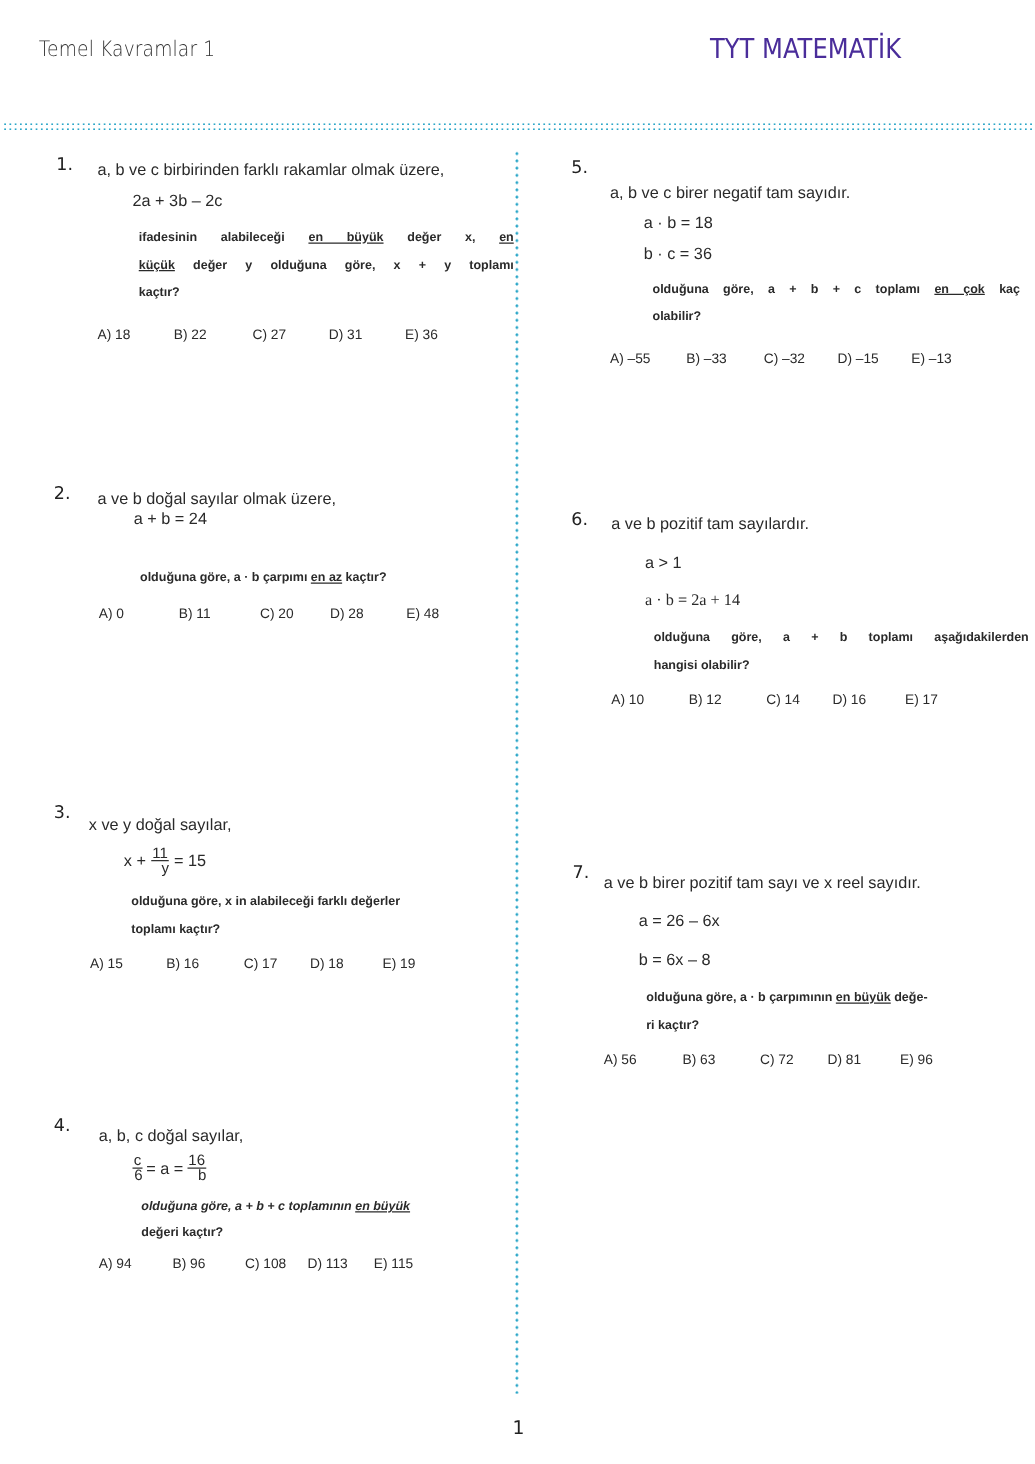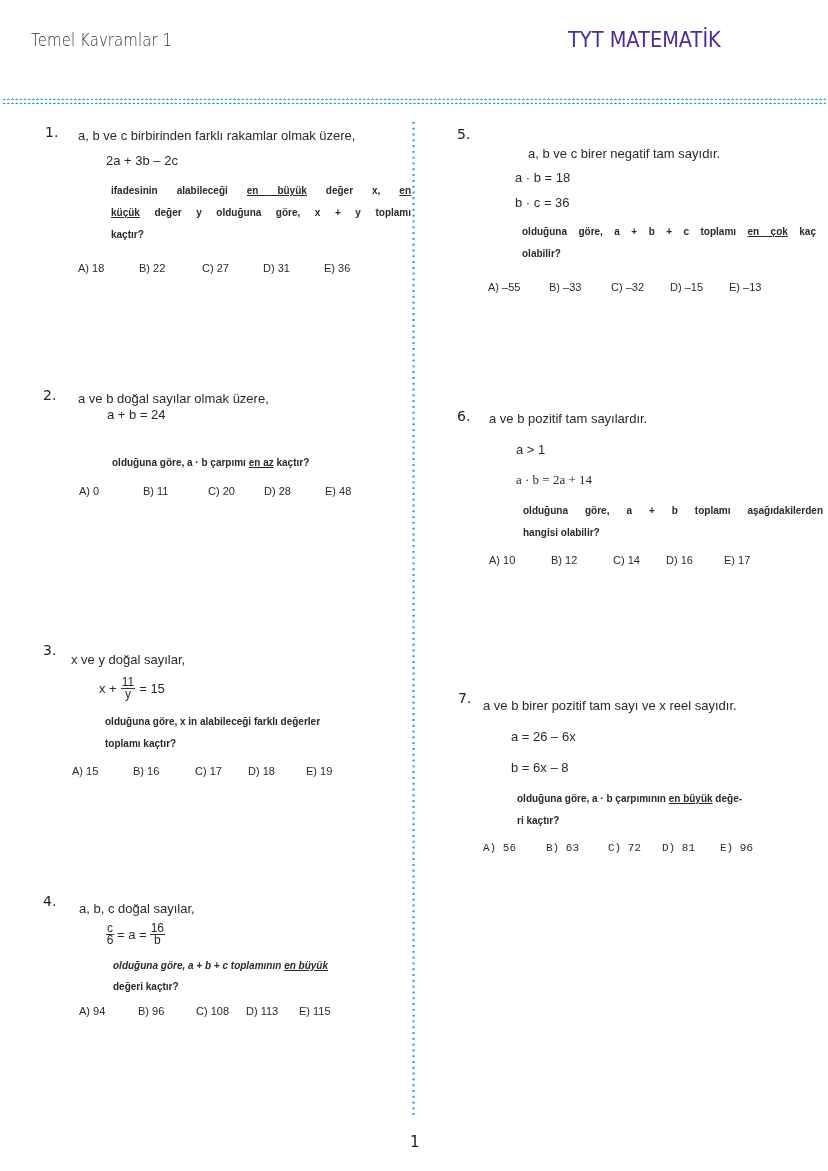--- a/index.html
+++ b/index.html
@@ -15,21 +15,21 @@
   .vdots { position: absolute; left: 412px; top: 120px; width: 3px; height: 995px;
            background-image: radial-gradient(circle, #2aa6c8 1px, transparent 1.3px);
            background-size: 3px 5.8px; background-repeat: repeat-y; }
   .qnum { position: absolute; font-size: 14px; font-family: "DejaVu Sans", sans-serif; color:#222; }
   .stem { position: absolute; white-space: nowrap; font-size: 13px; }
   .eq { position: absolute; white-space: nowrap; font-size: 13px; }
   .bold { position: absolute; font-weight: bold; font-size: 10px; line-height: 22px; margin-left: 33px; }
   .u { text-decoration: underline; }
   .opts { position: absolute; display: flex; white-space: nowrap; font-size: 11px; }
   .opt { display: inline-block; }
-  .frac { display: inline-flex; flex-direction: column; align-items: center; vertical-align: middle;
+  .frac { display: inline-flex; flex-direction: column; align-items: flex-end; vertical-align: middle;
           font-size: 12px; line-height: 11px; }
   .frac .num { border-bottom: 1px solid #333; padding: 0 1px; }
   .pagenum { position: absolute; left: 410px; top: 1133px; font-size: 15px; font-family: "DejaVu Sans", sans-serif; color:#222; }
 </style>
 </head>
 <body>
 
 <div class="hdr-left">Temel Kavramlar 1</div>
 <div class="hdr-right">TYT MATEMATİK</div>
 <div class="dotline" style="top:98px;"></div>
@@ -108,21 +108,21 @@
     <span class="opt" style="width:59px">A) 94</span>
     <span class="opt" style="width:58px">B) 96</span>
     <span class="opt" style="width:50px">C) 108</span>
     <span class="opt" style="width:53px">D) 113</span>
     <span class="opt">E) 115</span>
   </div>
 </div>
 
 <div>
   <div class="qnum" style="left:457px; top:126px;">5.</div>
-  <div class="stem" style="left:488px; top:146px;margin-left:40px;">a, b ve c birer negatif tam sayıdır.</div>
+  <div class="stem" style="left:488px; top:146px;">a, b ve c birer negatif tam sayıdır.</div>
   <div class="eq" style="left:515px; top:170px;">a · b = 18</div>
   <div class="eq" style="left:515px; top:195px;">b · c = 36</div>
   <div class="bold" style="left:489px; top:221px; width:294px; text-align:justify; text-align-last:justify;"><span>olduğuna göre, a + b + c toplamı </span><span class="u">en çok</span><span> kaç</span></div>
   <div class="bold" style="left:489px; top:243px;">olabilir?</div>
   <div class="opts" style="left:488px; top:281px;">
     <span class="opt" style="width:61px">A) –55</span>
     <span class="opt" style="width:62px">B) –33</span>
     <span class="opt" style="width:59px">C) –32</span>
     <span class="opt" style="width:59px">D) –15</span>
     <span class="opt">E) –13</span>
@@ -145,21 +145,21 @@
   </div>
 </div>
 
 <div>
   <div class="qnum" style="left:458px; top:690px;">7.</div>
   <div class="stem" style="left:483px; top:698px;">a ve b birer pozitif tam sayı ve x reel sayıdır.</div>
   <div class="eq" style="left:511px; top:729px;">a = 26 – 6x</div>
   <div class="eq" style="left:511px; top:760px;">b = 6x – 8</div>
   <div class="bold" style="left:484px; top:788px; white-space:nowrap;"><span>olduğuna göre, a · b çarpımının </span><span class="u">en büyük</span><span> değe-</span></div>
   <div class="bold" style="left:484px; top:810px;">ri kaçtır?</div>
-  <div class="opts" style="left:483px; top:842px;font-family:Liberation Mono, monospace;">
+  <div class="opts" style="left:483px; top:842px;">
     <span class="opt" style="width:63px">A) 56</span>
     <span class="opt" style="width:62px">B) 63</span>
     <span class="opt" style="width:54px">C) 72</span>
     <span class="opt" style="width:58px">D) 81</span>
     <span class="opt">E) 96</span>
   </div>
 </div>
 
 <div class="pagenum">1</div>
 

